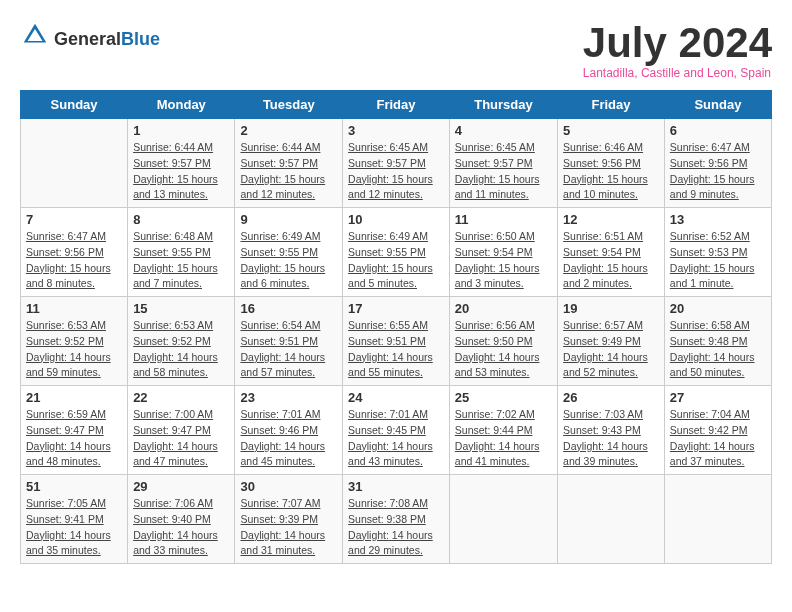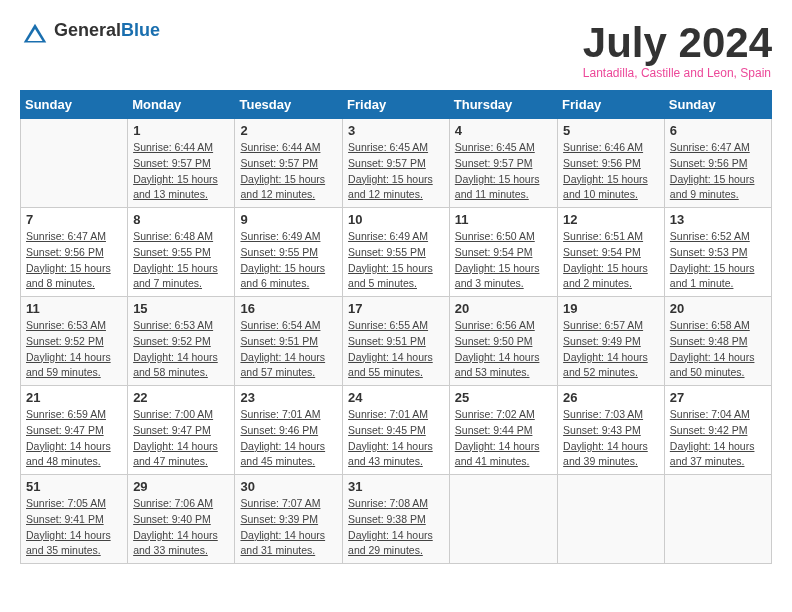--- a/index.html
+++ b/index.html
@@ -11,21 +11,21 @@
       padding: 20px;
     }
     .header {
       display: flex;
       justify-content: space-between;
       align-items: flex-start;
       margin-bottom: 10px;
     }
     .logo {
       display: flex;
-      align-items: flex-start;
+      align-items: flex-end;
       gap: 4px;
     }
     .logo-text-general {
       font-size: 18px;
       font-weight: bold;
       color: #333;
     }
     .logo-text-blue {
       font-size: 18px;
       font-weight: bold;
@@ -50,21 +50,21 @@
     }
     table {
       width: 100%;
       border-collapse: collapse;
       font-size: 11px;
     }
     thead tr th {
       background-color: #1a6faf;
       color: #fff;
       padding: 6px 4px;
-      text-align: left;
+      text-align: center;
       font-size: 13px;
       font-weight: bold;
       border: 1px solid #1a6faf;
     }
     tbody tr td {
       vertical-align: top;
       padding: 4px 5px;
       border: 1px solid #ccc;
       width: 113px;
       min-height: 80px;

